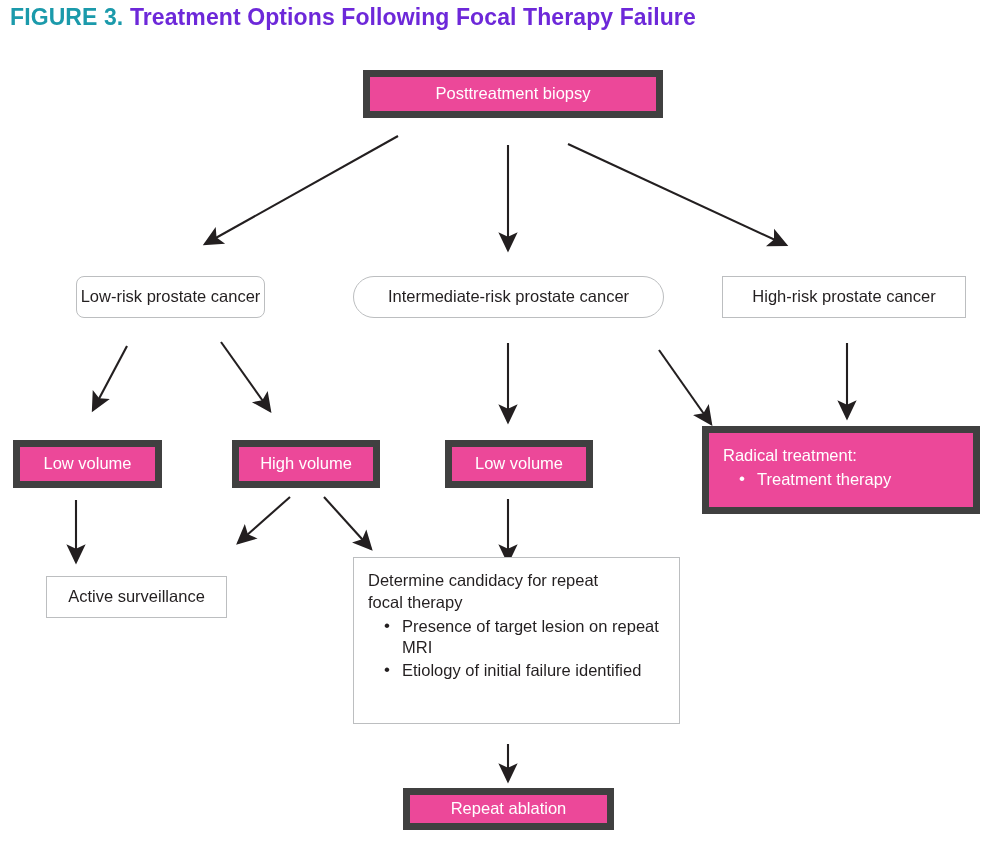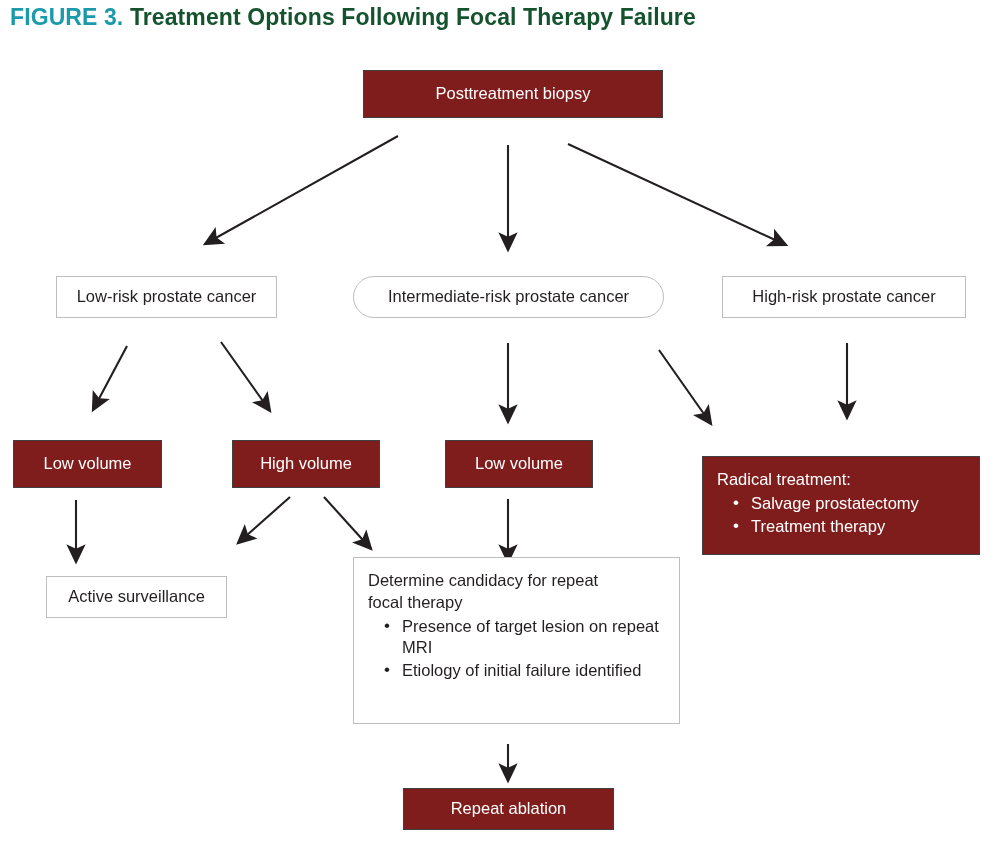--- a/index.html
+++ b/index.html
@@ -25,33 +25,33 @@
     top: 4px;
     font-size: 23px;
     letter-spacing: 0.1px;
     white-space: nowrap;
   }
   .title .fig-label {
     color: #1b9aab;
     font-weight: bold;
   }
   .title .fig-caption {
-    color: #14532d;
+    color: #6d28d9;
     font-weight: bold;
   }
   .node {
     position: absolute;
     box-sizing: border-box;
     font-size: 16.5px;
     line-height: 1.32;
   }
   .node.teal {
-    background: #7f1d1d;
+    background: #ec4899;
     color: #ffffff;
-    border: 1px solid #404040;
+    border: 7px solid #404040;
   }
   .node.outline {
     background: #ffffff;
     color: #231f20;
     border: 1px solid #bcbec0;
   }
   .node.centered {
     display: flex;
     align-items: center;
     justify-content: center;
@@ -126,21 +126,21 @@
       <line x1="508" y1="499" x2="508" y2="562"></line>
 
       <line x1="508" y1="744" x2="508" y2="781"></line>
     </g>
   </svg>
 
   <div class="node teal centered" style="left:363px; top:70px; width:300px; height:48px;">
     <span>Posttreatment biopsy</span>
   </div>
 
-  <div class="node outline centered" style="left:56px; top:276px; width:221px; height:42px;">
+  <div class="node outline centered" style="left:76px; top:276px; width:189px; height:42px;border-radius:8px;">
     <span>Low-risk prostate cancer</span>
   </div>
 
   <div class="node outline centered" style="left:353px; top:276px; width:311px; height:42px;border-radius:21px;">
     <span>Intermediate-risk prostate cancer</span>
   </div>
 
   <div class="node outline centered" style="left:722px; top:276px; width:244px; height:42px;">
     <span>High-risk prostate cancer</span>
   </div>
@@ -150,24 +150,23 @@
   </div>
 
   <div class="node teal centered" style="left:232px; top:440px; width:148px; height:48px;">
     <span>High volume</span>
   </div>
 
   <div class="node teal centered" style="left:445px; top:440px; width:148px; height:48px;">
     <span>Low volume</span>
   </div>
 
-  <div class="node teal block" style="left:702px; top:456px; width:278px; height:99px;">
+  <div class="node teal block" style="left:702px; top:426px; width:278px; height:88px;">
     <p class="lead">Radical treatment:</p>
     <ul>
-      <li>Salvage prostatectomy</li>
       <li>Treatment therapy</li>
     </ul>
   </div>
 
   <div class="node outline centered" style="left:46px; top:576px; width:181px; height:42px;">
     <span>Active surveillance</span>
   </div>
 
   <div class="node outline block" style="left:353px; top:557px; width:327px; height:167px;">
     <p class="lead">Determine candidacy for repeat</p>

